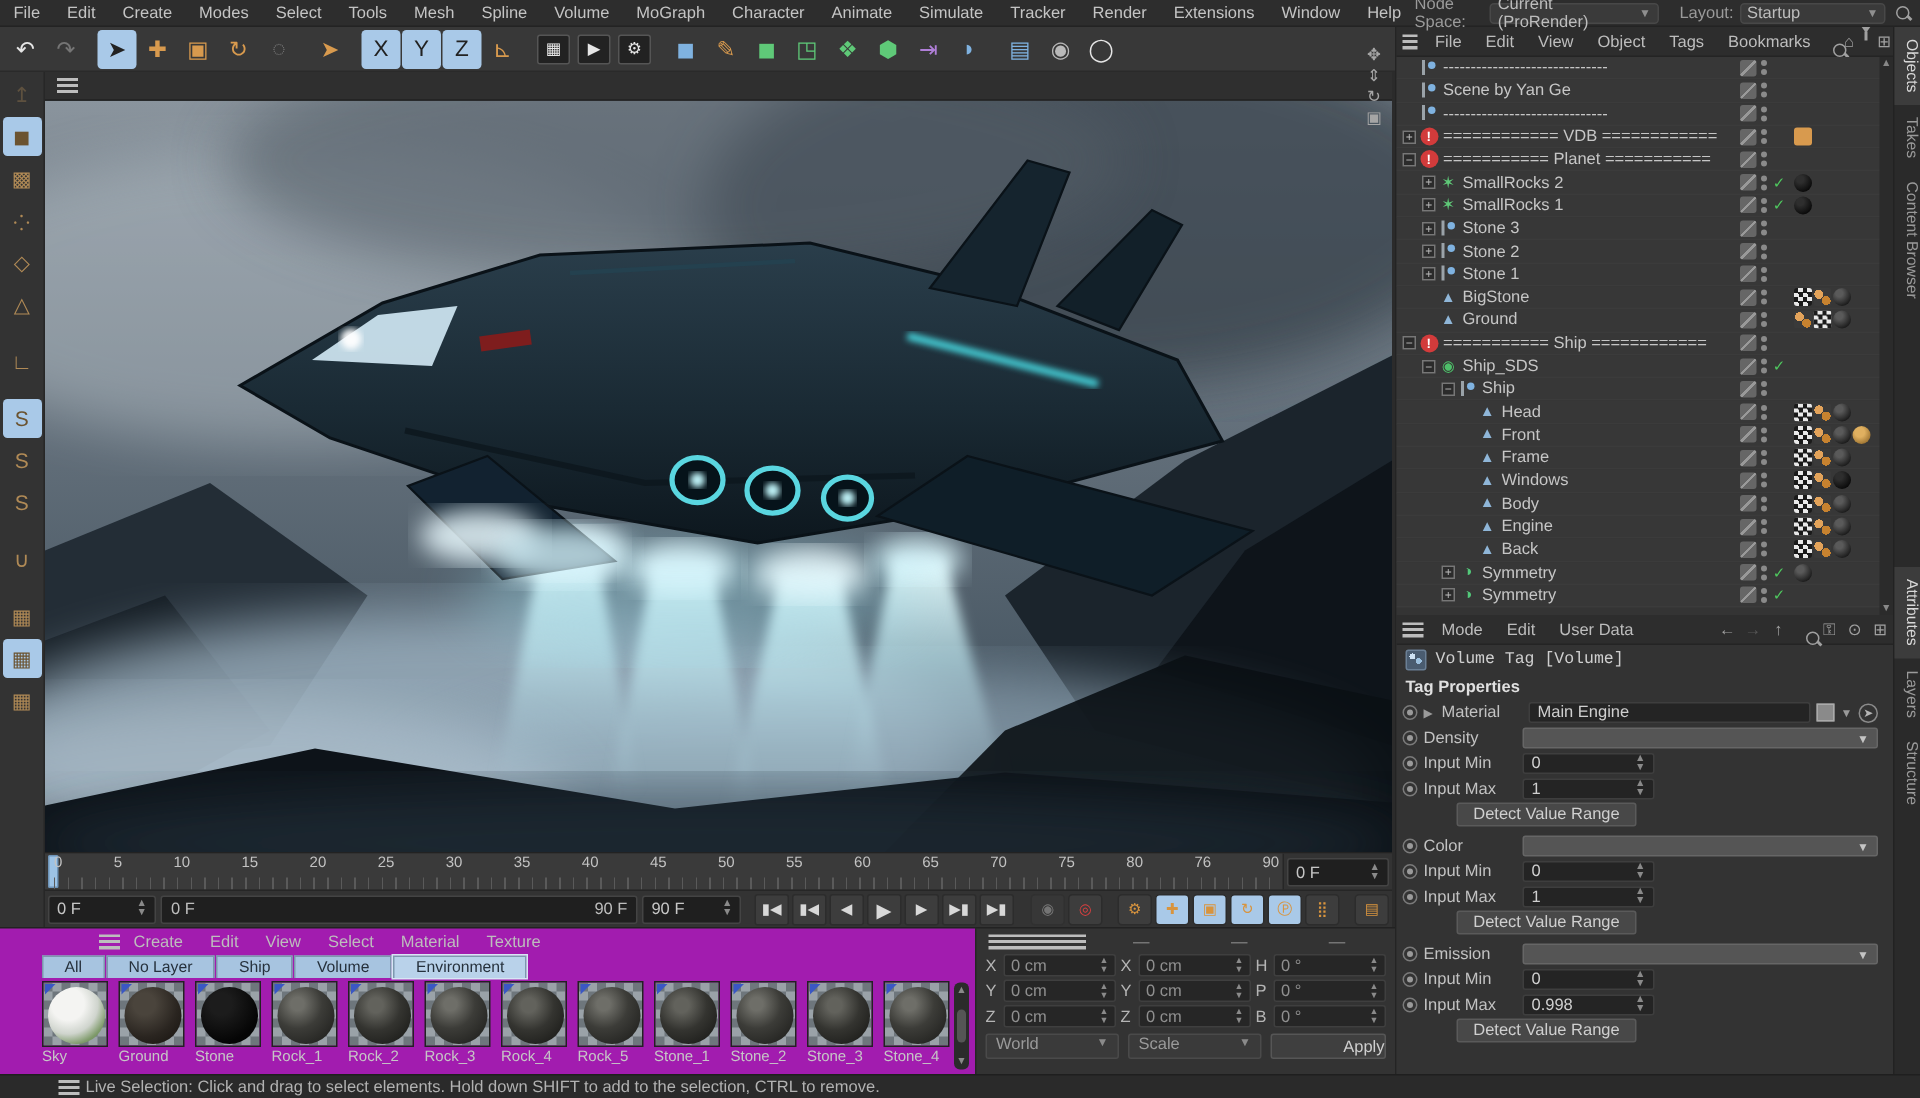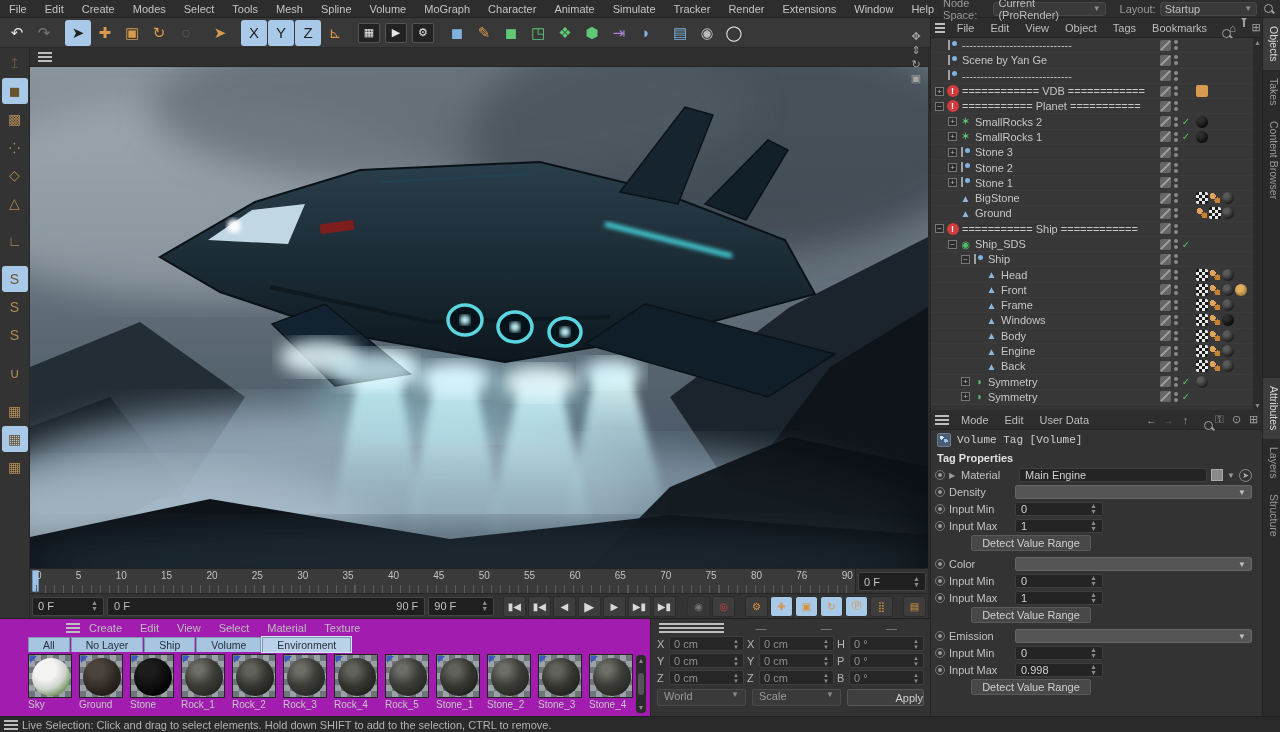--- a/index.html
+++ b/index.html
@@ -199,21 +199,21 @@
     font-size:8px; display:flex; align-items:center; justify-content:center; flex:none;}
   
   #right-tabs { left:1262px; top:18px; width:18px; height:698px; background:#2a2a2a;
     border-left:1px solid #222; display:flex; flex-direction:column; }
   .vtab { writing-mode:vertical-rl; padding:8px 0; color:#9a9a9a; font-size:10.5px;
     text-align:left; padding-left:3px; }
   .vtab.active { background:#3c3c3c; color:#d8d8d8;}
   .vtab-gap { flex:1; }
   
   #statusbar { left:0; top:716px; width:1280px; height:16px; background:#2a2a2a;
-    border-top:1px solid #1f1f1f; display:flex; align-items:center; color:#b2b2b2; z-index:30;}
+    border-top:1px solid #1f1f1f; display:flex; align-items:center; color:#b2b2b2; z-index:30;padding-left:35px;}
   
   .i-search { position:relative; width:12px; height:12px; }
   .i-search::before{content:""; position:absolute; left:1px; top:1px; width:7px; height:7px;
     border:1.4px solid #a0a0a0; border-radius:50%;}
   .i-search::after{content:""; position:absolute; left:8px; top:8px; width:4px; height:1.6px;
     background:#a0a0a0; transform:rotate(45deg);}
   .i-funnel { width:0; height:0; border-left:5px solid transparent; border-right:5px solid transparent;
     border-top:7px solid #a0a0a0; position:relative; margin-top:-2px;}
   .i-funnel::after{content:""; position:absolute; left:-1px; top:-1px; width:2px; height:6px; background:#a0a0a0;}
 </style>

